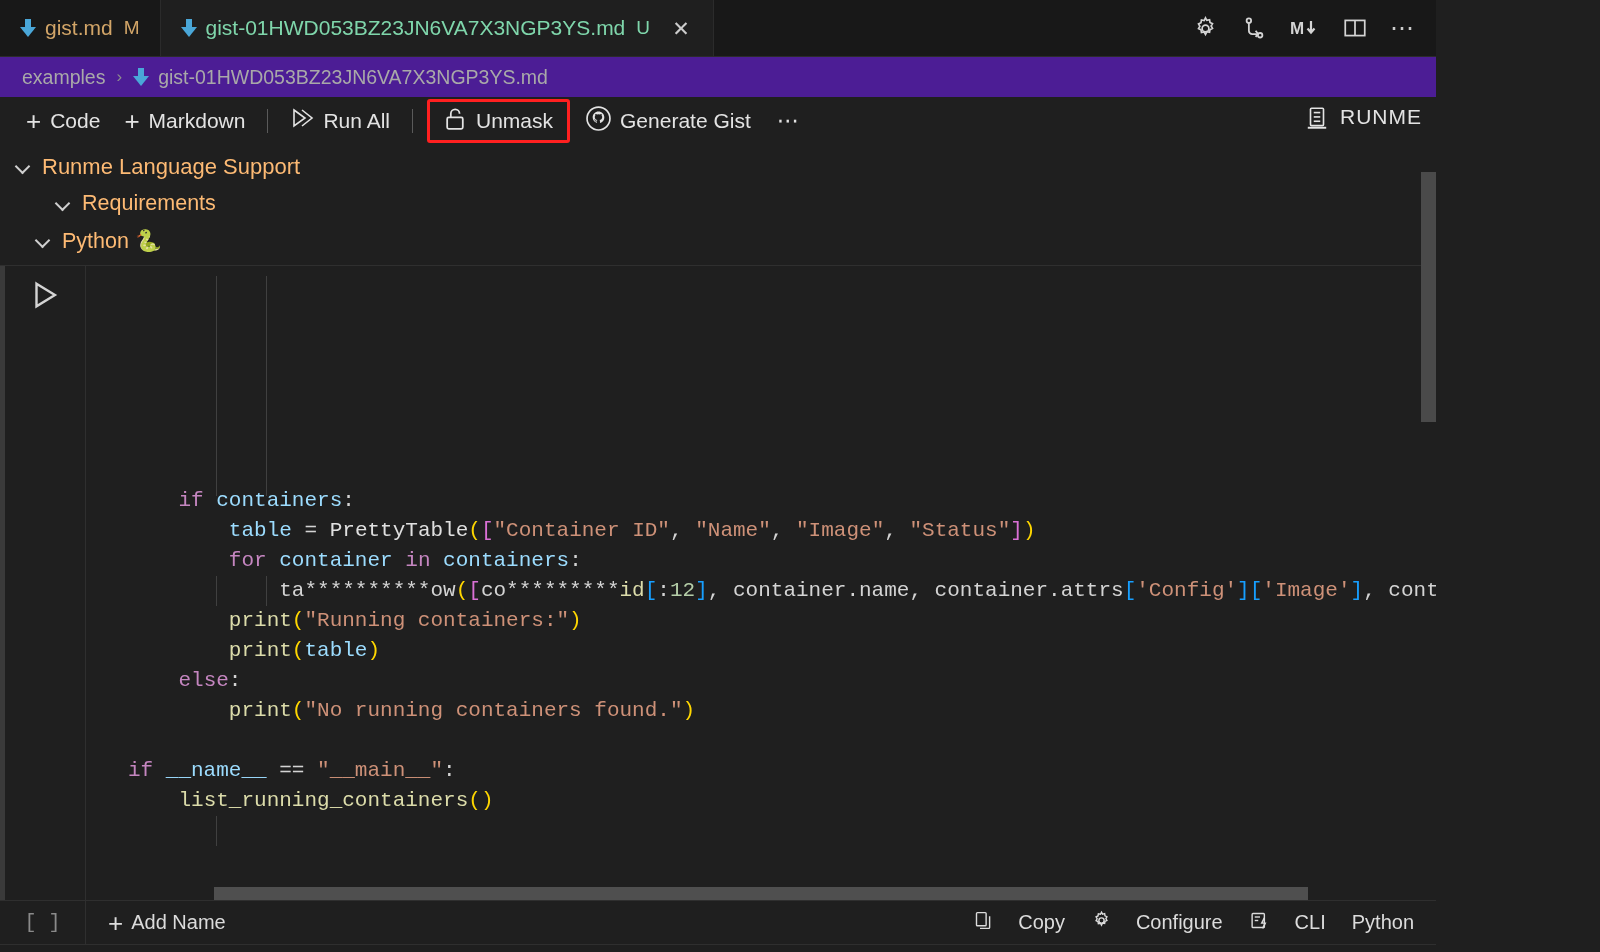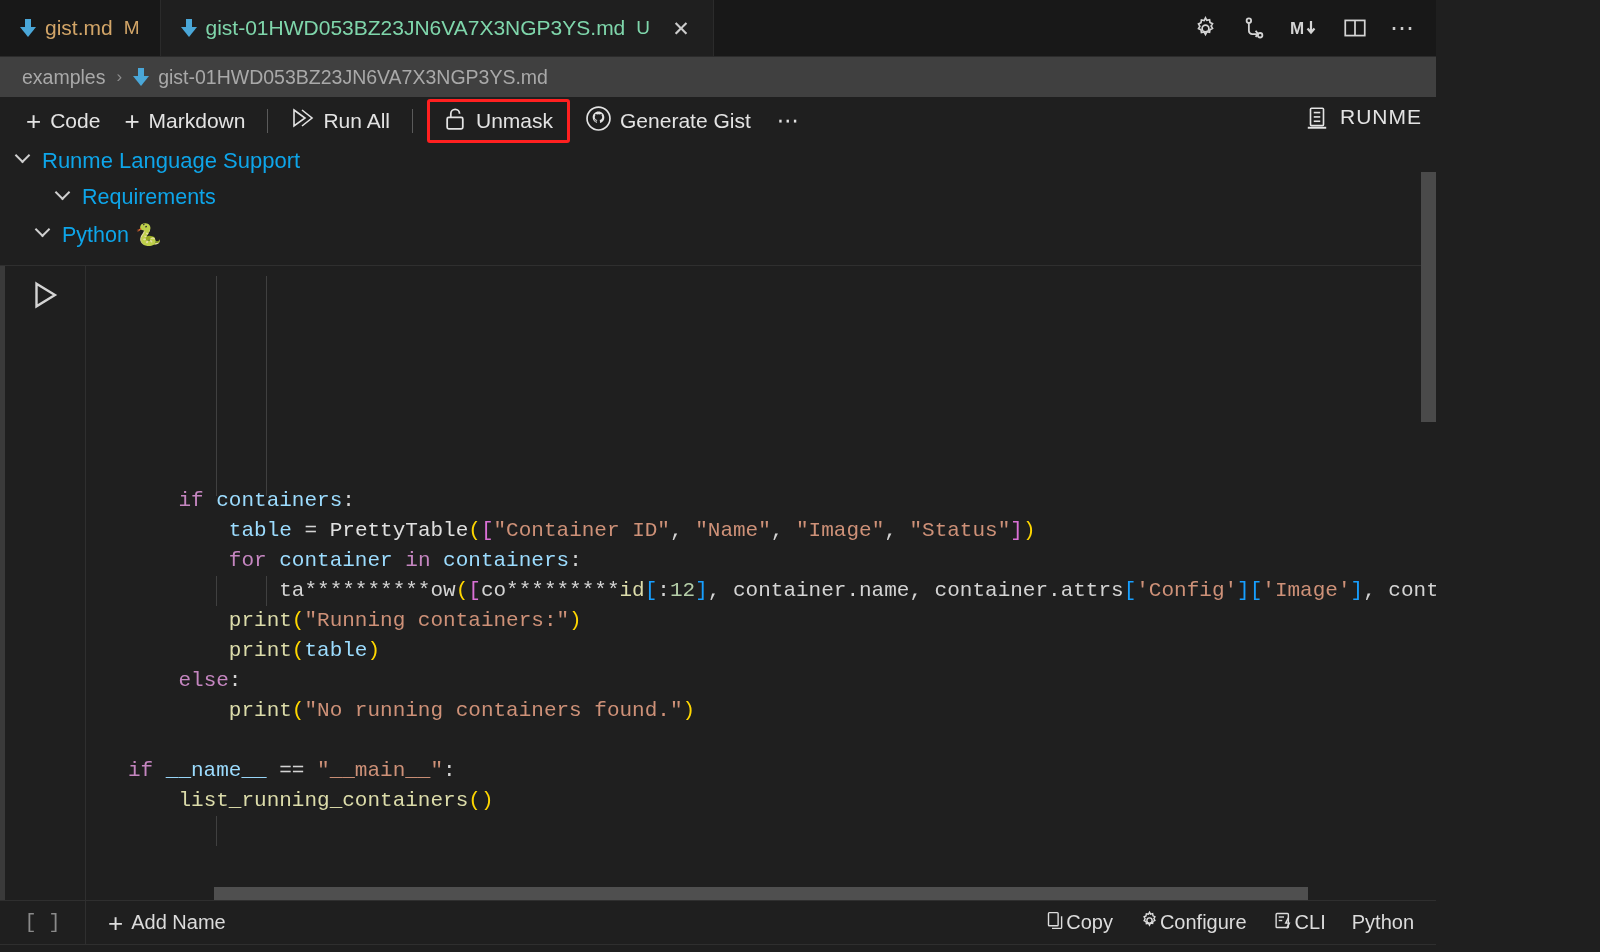--- a/index.html
+++ b/index.html
@@ -62,21 +62,21 @@
     margin-left: auto; display: flex; align-items: center;
     gap: 22px; padding: 0 20px; color: #cccccc;
   }
   .ta-icon { display: flex; align-items: center; justify-content: center; }
 
   
   .breadcrumb {
     height: 40px; display: flex; align-items: center;
     gap: 9px; padding: 0 22px;
     font-size: 19.5px; color: #a9a9a9;
-    background: #404040;
+    background: #4c1d95;
   }
   .bc-sep { color: #8d8d8d; font-size: 17px; margin: 0 2px; }
 
   
   .nb-toolbar {
     height: 47px; display: flex; align-items: center;
     gap: 0; padding: 0 14px; background: #1f1f1f;
     font-size: 21px;
   }
   .tb-item {
@@ -92,22 +92,22 @@
     margin: 0 4px;
   }
   .tb-plus { font-size: 26px; line-height: 1; font-weight: 300; }
   .tb-dots { letter-spacing: 2px; font-size: 22px; padding: 4px 14px; color: #e3e3e3; }
   .tb-right { margin-left: auto; display: flex; align-items: flex-start; gap: 10px; padding-right: 0; }
   .runme-label { font-size: 21px; letter-spacing: 1px; color: #e3e3e3; }
 
   
   .headings { padding: 4px 0 0 0; background: #1f1f1f; }
   .hrow {
-    display: flex; align-items: flex-start; gap: 10px;
-    font-size: 21.5px; color: #0ea5e9;
+    display: flex; align-items: center; gap: 10px;
+    font-size: 21.5px; color: #fdba74;
     height: 37px; white-space: nowrap;
   }
   .hrow.h1 { padding-left: 16px; font-size: 22px; }
   .hrow.h2 { padding-left: 36px; }
   .hrow.h3 { padding-left: 56px; }
   .chev {
     width: 16px; height: 16px; position: relative; flex: none;
   }
   .chev::after {
     content: ""; position: absolute; left: 1px; top: 2px;
@@ -199,21 +199,21 @@
     color: #8a8a8a; font-family: "Liberation Mono", monospace; font-size: 20px;
     border-right: 1px solid #2f2f2f; line-height: 44px;
   }
   .cf-add {
     display: flex; align-items: center; gap: 8px; padding-left: 22px;
   }
   .cf-right {
     margin-left: auto; display: flex; align-items: center;
     gap: 26px; padding-right: 22px;
   }
-  .cf-btn { display: flex; align-items: center; gap: 0; white-space: nowrap; }
+  .cf-btn { display: flex; align-items: center; gap: 24px; white-space: nowrap; }
 
   
   .outer-scroll {
     position: absolute; right: 0; top: 57px; bottom: 0;
     width: 15px; background: transparent;
   }
   .outer-scroll .thumb {
     position: absolute; right: 0; top: 115px; width: 15px; height: 250px;
     background: #4a4a4a;
   }

